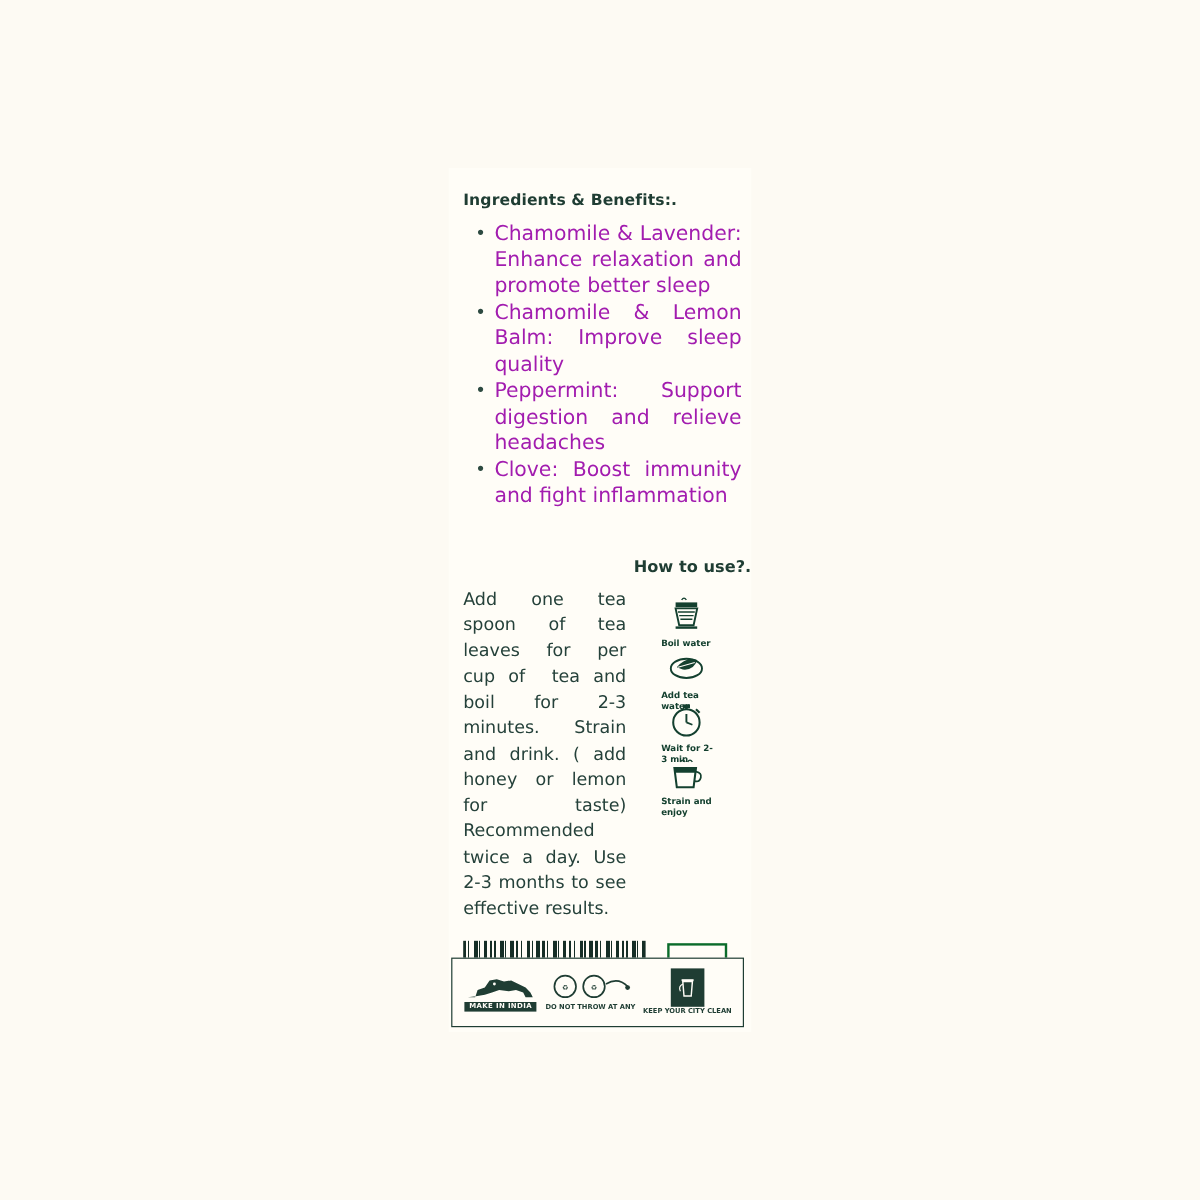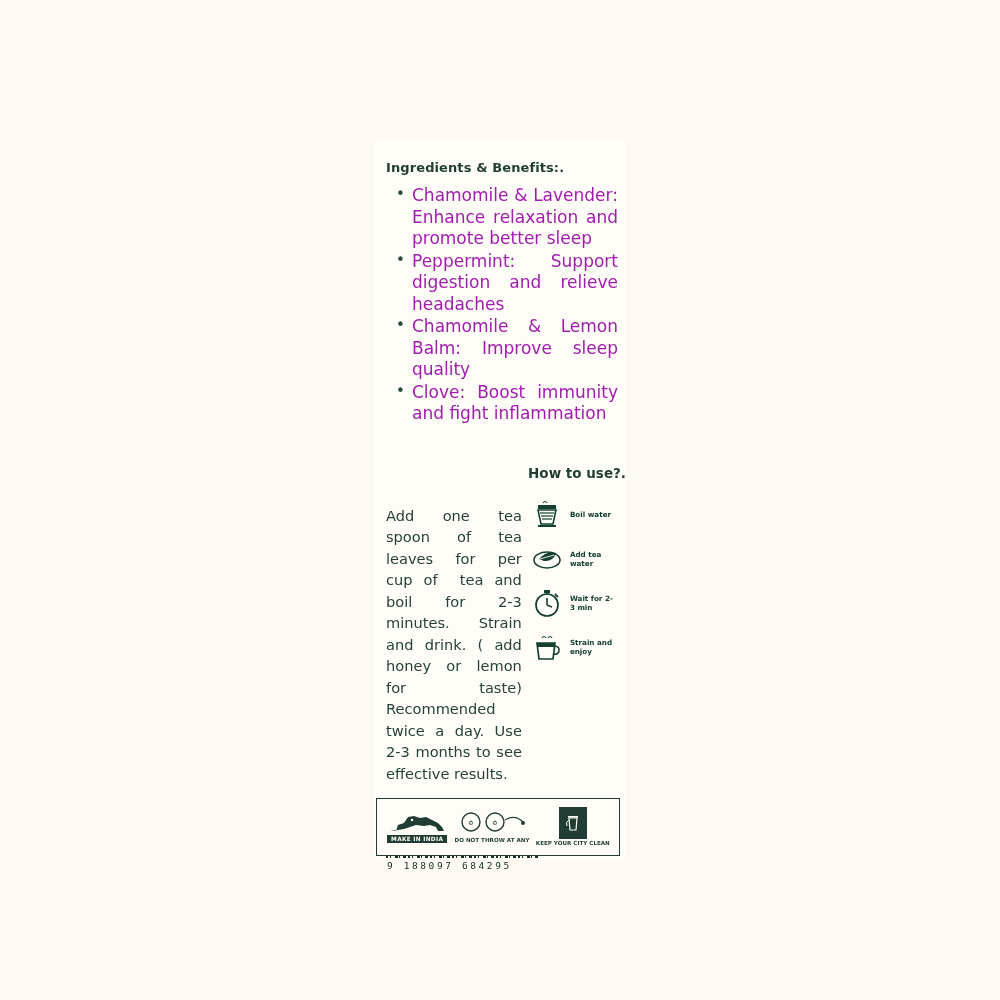--- a/index.html
+++ b/index.html
@@ -81,31 +81,31 @@
   .howto-text {
     width: 148px;
     font-size: 14.6px;
     line-height: 21.5px;
     color: #25413a;
     text-align: justify;
     text-justify: inter-word;
   }
   .howto-text div {
     white-space: pre-wrap;
-    margin-top: 16px;
   }
   .steps {
     width: 96px;
     margin-left: 6px;
     padding-top: 4px;
   }
   .step {
     display: flex;
     align-items: center;
     height: 44px;
+    flex-direction: column;
   }
   .step-icon {
     width: 38px;
     height: 38px;
     display: flex;
     align-items: center;
     justify-content: center;
     flex: 0 0 38px;
   }
   .step-label {
@@ -216,22 +216,22 @@
 
 <div id="page">
 
   <div class="panel">
     <div class="content">
 
       <div class="ing-block">
         <div class="section-title">Ingredients &amp; Benefits:.</div>
         <ul class="bullets">
           <li>Chamomile &amp; Lavender: Enhance relaxation and promote better sleep</li>
+          <li>Chamomile &amp; Lemon Balm: Improve sleep quality</li>
           <li>Peppermint: Support digestion and relieve headaches</li>
-          <li>Chamomile &amp; Lemon Balm: Improve sleep quality</li>
           <li>Clove: Boost immunity and fight inflammation</li>
         </ul>
       </div>
 
       <div class="howto-block">
         <div class="howto-title">How to use?.</div>
         <div class="howto-row">
           <div class="howto-text">
             <div>Add one tea spoon of tea leaves for per  cup of  tea and boil for 2-3 minutes. Strain and drink. ( add honey or lemon for taste) Recommended twice a day. Use 2-3 months to see effective results.</div>
           </div>

